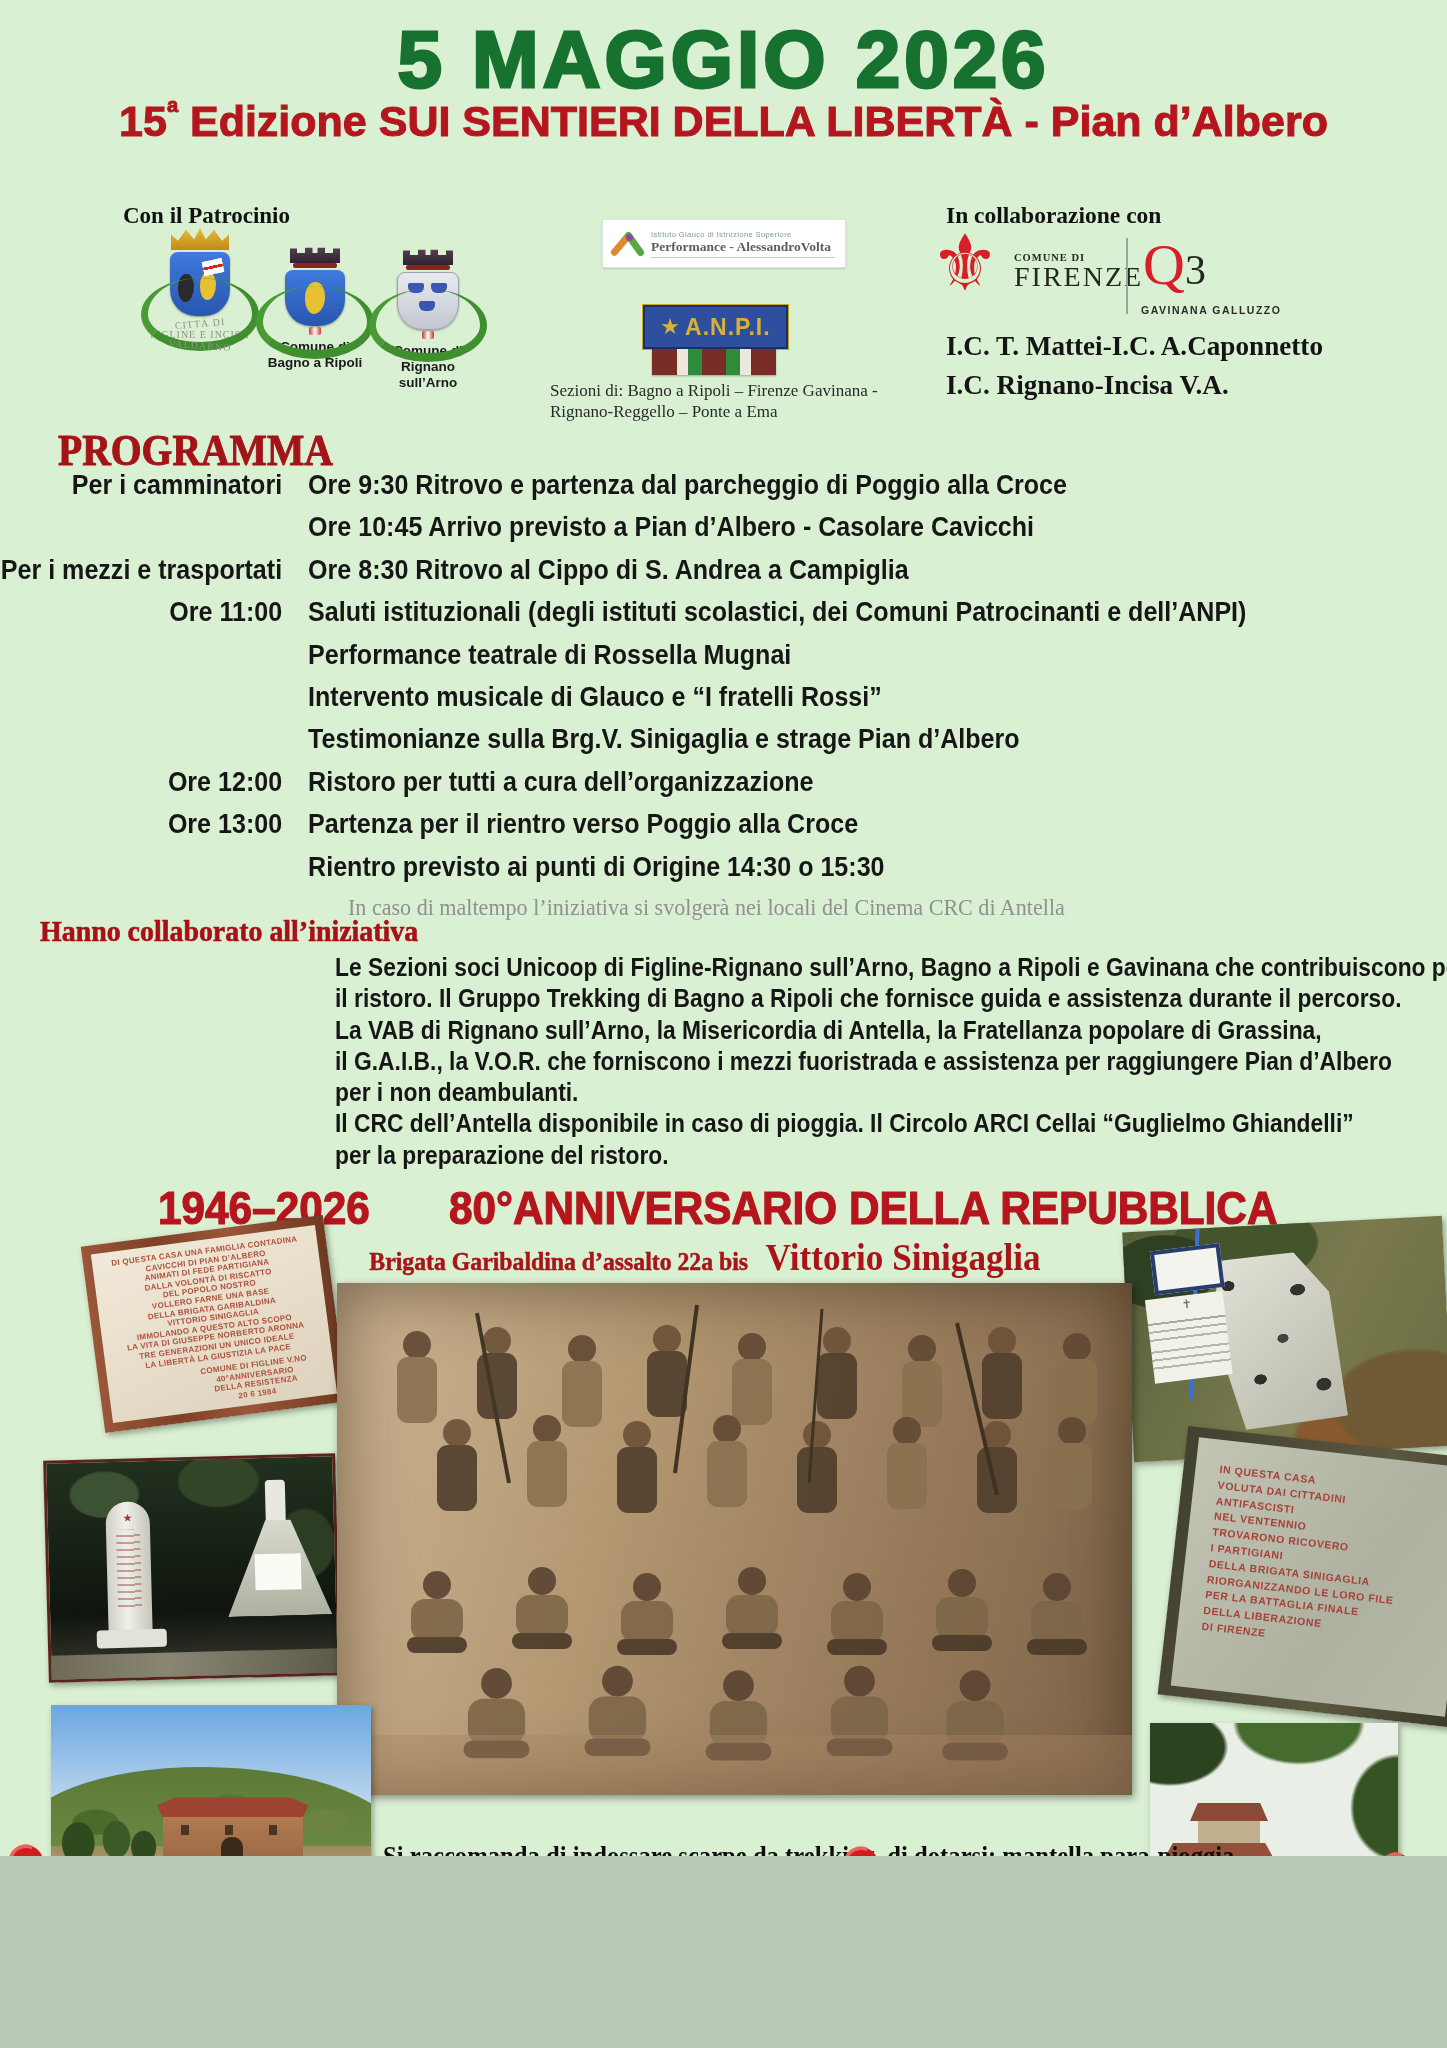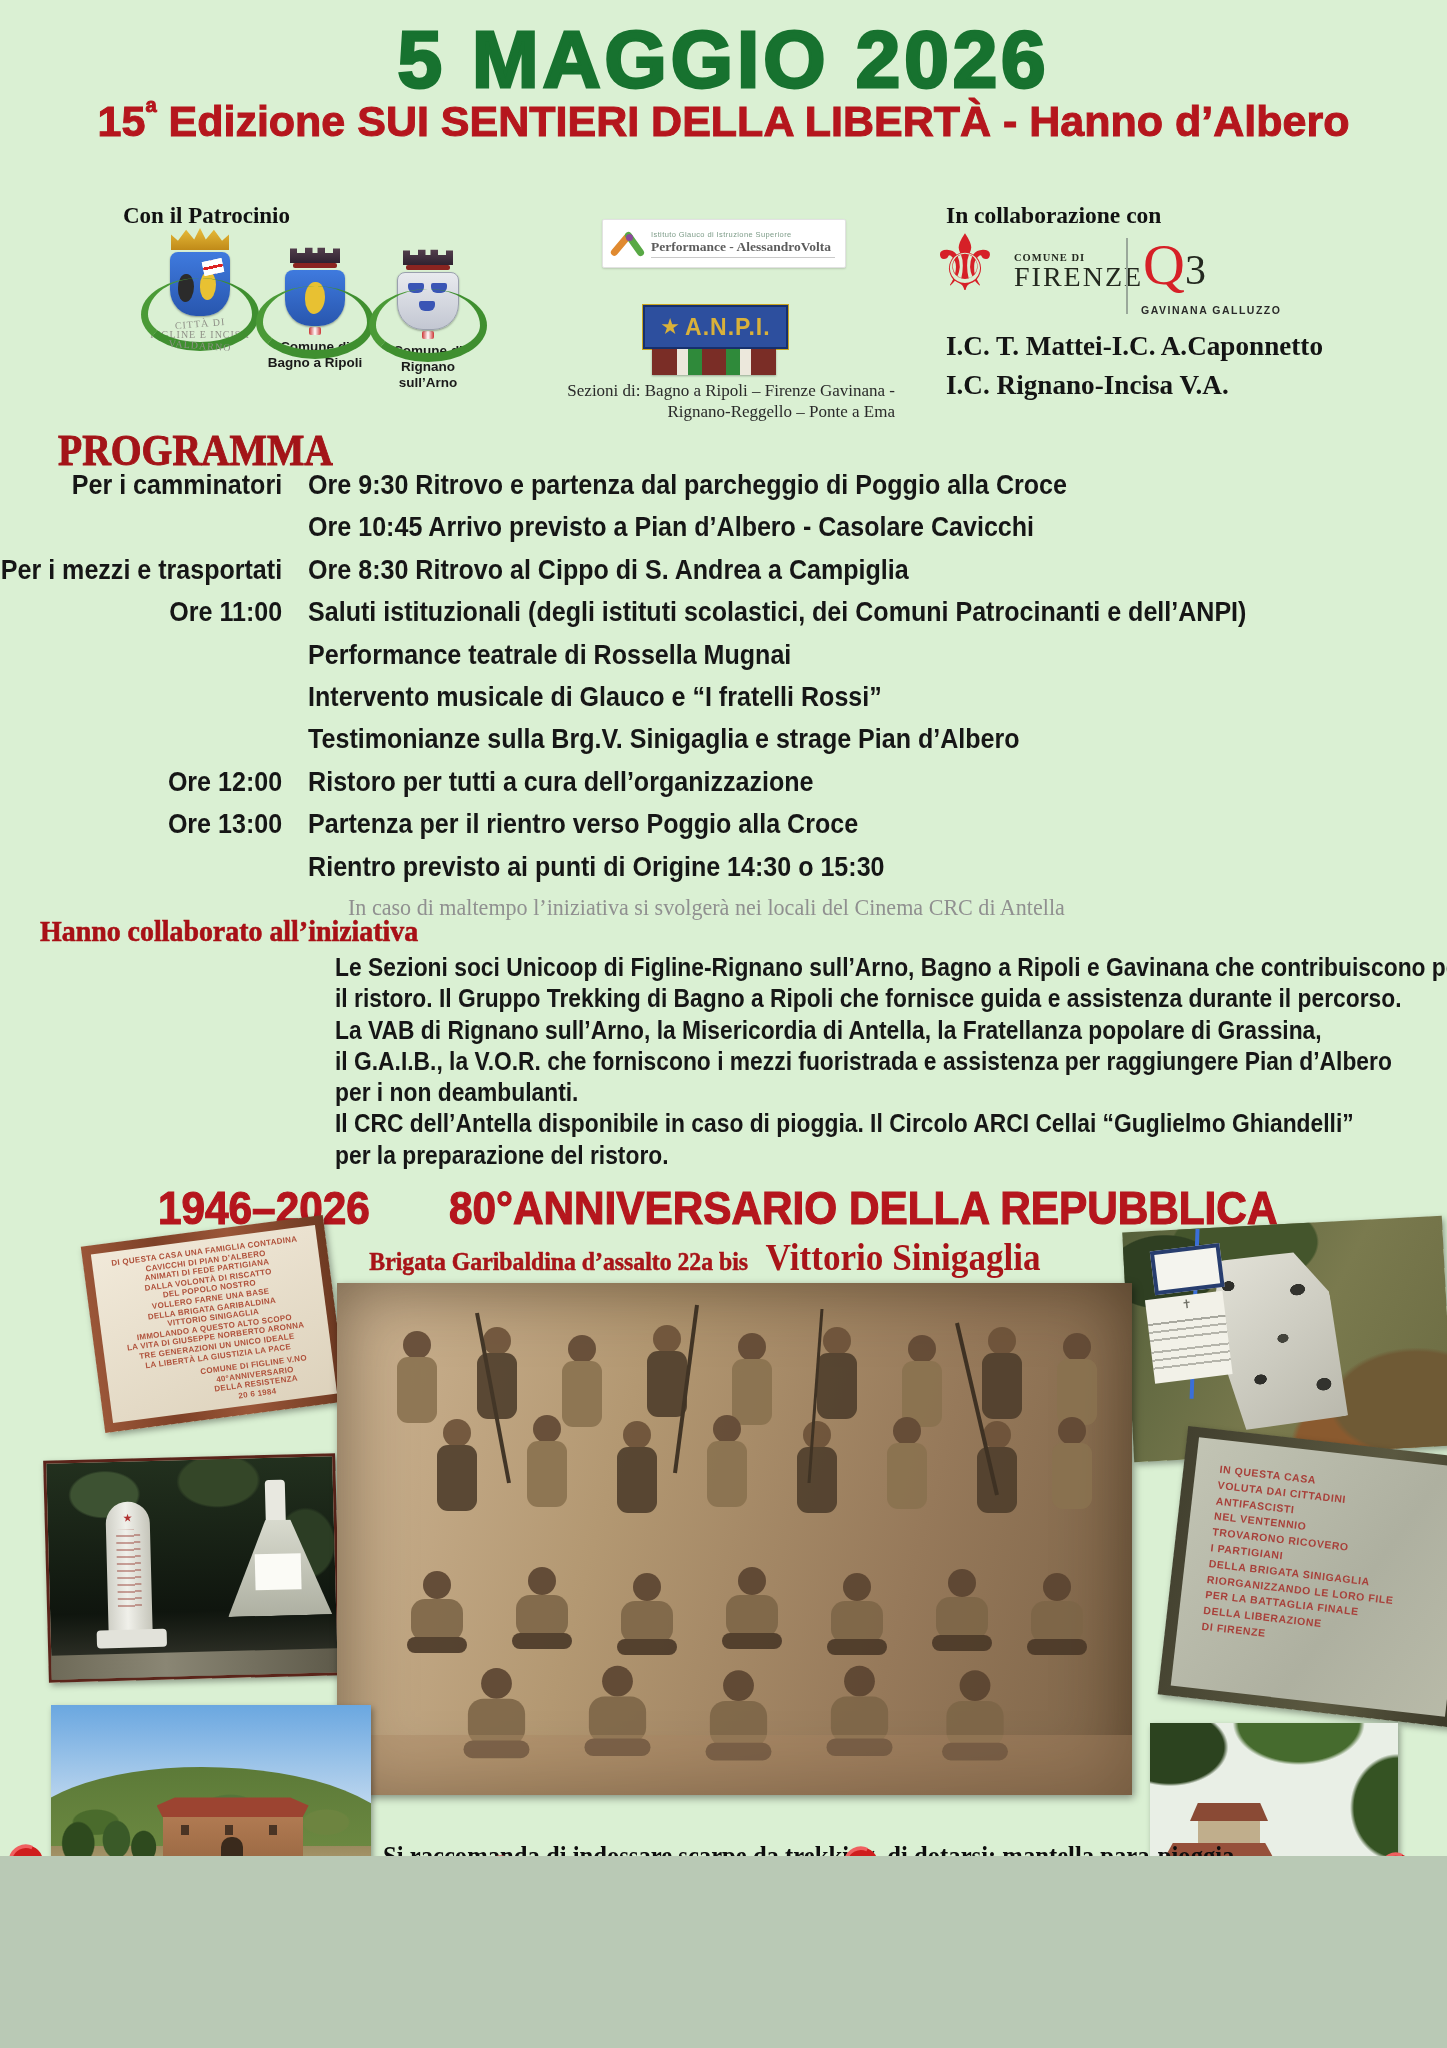--- a/index.html
+++ b/index.html
@@ -51,21 +51,21 @@
   .school-rule{height:1px;background:#c9c9c9;margin-top:2px;width:95%;}
 
   
   .anpi-banner{left:643px;top:305px;width:141px;height:40px;background:#2d4f9e;border:2px solid #16306e;
                outline:1px solid #caa520;display:flex;align-items:center;justify-content:center;gap:5px;}
   .anpi-star{color:#d9b13a;font-size:22px;line-height:1;}
   .anpi-label{color:#d9b13a;font-weight:bold;font-size:23px;letter-spacing:1px;}
   .anpi-ribbon{left:652px;top:349px;width:124px;height:26px;display:flex;box-shadow:0 1px 2px rgba(0,0,0,.3);}
   .anpi-ribbon i{display:block;height:100%;}
   .st-m{background:#7a2d26;} .st-w{background:#ece8dc;} .st-g{background:#2f8a3a;}
-  .anpi-cap{left:550px;top:380px;width:345px;text-align:right;font-family:"Liberation Serif",serif;
+  .anpi-cap{left:550px;top:380px;width:345px;text-align:left;font-family:"Liberation Serif",serif;
             font-size:17px;line-height:21px;color:#2a2a2a;}
 
   
   .collab-head{left:946px;top:202px;font-family:"Liberation Serif",serif;font-weight:bold;font-size:23.5px;color:#111;}
   .giglio{left:930px;top:224px;font-size:78px;line-height:1;color:#d62027;}
   .comune{left:1014px;top:252px;color:#23281f;}
   .comune-small{font-size:10.5px;letter-spacing:1px;font-weight:bold;font-family:"Liberation Serif",serif;}
   .comune-big{font-family:"Liberation Serif",serif;font-size:28px;letter-spacing:2px;margin-top:-2px;}
   .vdivider{left:1126px;top:238px;width:2px;height:76px;background:#9aa89a;}
   .q3{left:1143px;top:236px;font-family:"Liberation Serif",serif;}
@@ -214,21 +214,21 @@
   .banner span{display:inline-block;transform:scaleX(.8);transform-origin:center top;
      font-family:"Liberation Serif",serif;font-weight:bold;font-size:43px;letter-spacing:1px;color:#101010;
      text-shadow:-2px -2px 0 #fff,2px -2px 0 #fff,-2px 2px 0 #fff,2px 2px 0 #fff,0 -2px 0 #fff,0 2px 0 #fff,-2px 0 0 #fff,2px 0 0 #fff;}
 </style>
 </head>
 <body>
 
 <div class="poster">
 
   <div class="abs title">5 MAGGIO 2026</div>
-  <div class="abs subtitle"><span>15</span><span class="sup">a</span><span> Edizione SUI SENTIERI DELLA LIBERTÀ - Hanno d’Albero</span></div>
+  <div class="abs subtitle"><span>15</span><span class="sup">a</span><span> Edizione SUI SENTIERI DELLA LIBERTÀ - Pian d’Albero</span></div>
 
   <div class="abs patro-head" style="left: 123px; top: 203px;">Con il  Patrocinio</div>
 
   <div class="abs crest" style="left:150px;top:228px;">
     <div class="crown-gold"></div>
     <div class="shield blue">
       <span class="blob" style="left:8px;top:22px;width:16px;height:28px;background:#2b2b2b;"></span>
       <span class="blob" style="left:30px;top:20px;width:16px;height:28px;background:#e8c132;"></span>
       <span class="flag"></span>
       <span class="wreath" style="top:26px;"></span>

